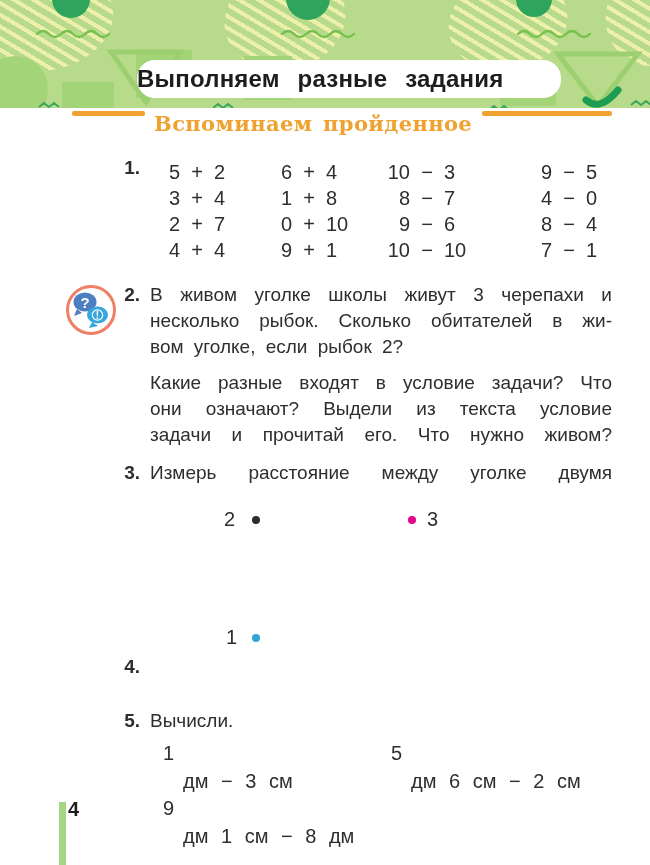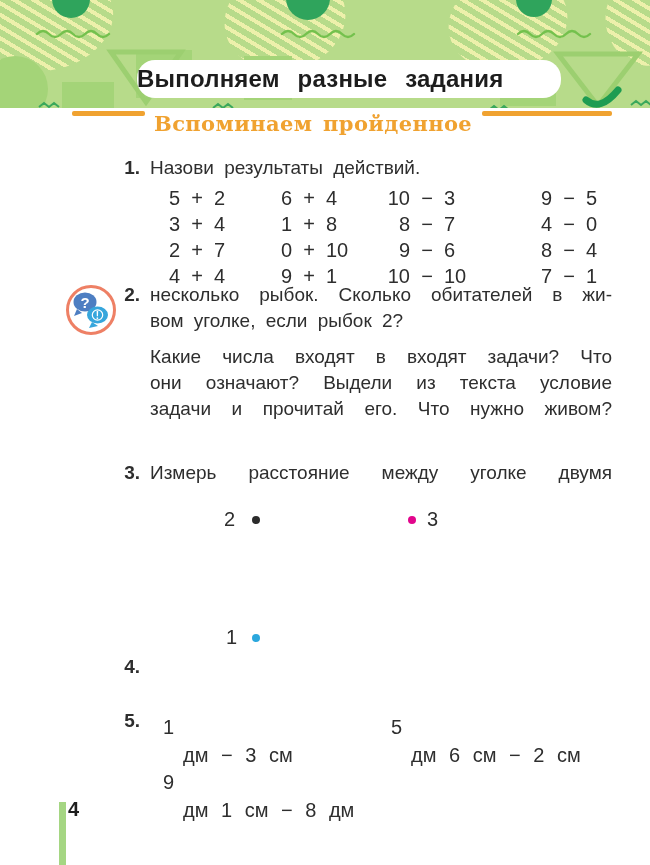--- a/index.html
+++ b/index.html
@@ -150,21 +150,20 @@
 
   <div class="section-head">
     <div class="rule rule-left"></div>
     <span class="section-title">Вспоминаем пройденное</span>
     <div class="rule rule-right"></div>
   </div>
 
   <div class="prob" style="top:155px;">
     <span class="num">1.</span>
     <div class="body">
-      <div class="line">Назови результаты действий.</div>
       <div class="eqgrid">
         <div class="eqrow">
           <span class="eqcell">
               <span class="a">5</span>
               <span class="op">+</span>
               <span class="b">2</span>
             </span>
           <span class="eqcell">
               <span class="a">6</span>
               <span class="op">+</span>
@@ -258,23 +257,24 @@
     <text x="21" y="24.5" font-size="15" font-weight="bold" fill="#ffffff" text-anchor="middle" font-family="Liberation Sans, sans-serif">?</text>
     <ellipse cx="33.5" cy="32" rx="10.5" ry="8.5" fill="#36a6dc"></ellipse>
     <path d="M28,39 l-3,6 9,-2 z" fill="#36a6dc"></path>
     <circle cx="33.5" cy="32" r="5.2" fill="none" stroke="#ffffff" stroke-width="1.2"></circle>
     <text x="33.5" y="35.6" font-size="10" font-weight="bold" fill="#ffffff" text-anchor="middle" font-family="Liberation Sans, sans-serif">!</text>
   </svg>
 
   <div class="prob" style="top:282px;">
     <span class="num">2.</span>
     <div class="body">
+      <div class="line just">В живом уголке школы живут 3 черепахи и</div>
       <div class="line just">несколько рыбок. Сколько обитателей в жи-</div>
       <div class="line">вом уголке, если рыбок 2?</div>
-      <div class="line just para-gap">Какие числа входят в входят задачи? Что</div>
+      <div class="line just para-gap">Какие разные входят в условие задачи? Что</div>
       <div class="line just">они означают? Выдели из текста условие</div>
       <div class="line just">задачи и прочитай его. Что нужно живом?</div>
     </div>
   </div>
 
   <div class="prob" style="top:460px;">
     <span class="num">3.</span>
     <div class="body">
       <div class="line just">Измерь расстояние между уголке двумя</div>
     </div>
@@ -290,20 +290,23 @@
     <span class="pt-label" style="left:226px;">1</span>
     <span class="dot" style="left: 252px; background-color: rgb(43, 167, 221);"></span>
   </div>
 
   <div class="prob" style="top:654px;">
     <span class="num">4.</span>
   </div>
 
   <div class="prob" style="top:708px;">
     <span class="num">5.</span>
+    <div class="body">
+      <div class="line">Вычисли.</div>
+    </div>
     <div class="calcgrid">
       <div class="calcrow">
         <span class="calccell">
             <span class="a">1</span>
             <span class="rest">дм − 3 см</span>
           </span>
         <span class="calccell">
             <span class="a">5</span>
             <span class="rest">дм 6 см − 2 см</span>
           </span>

